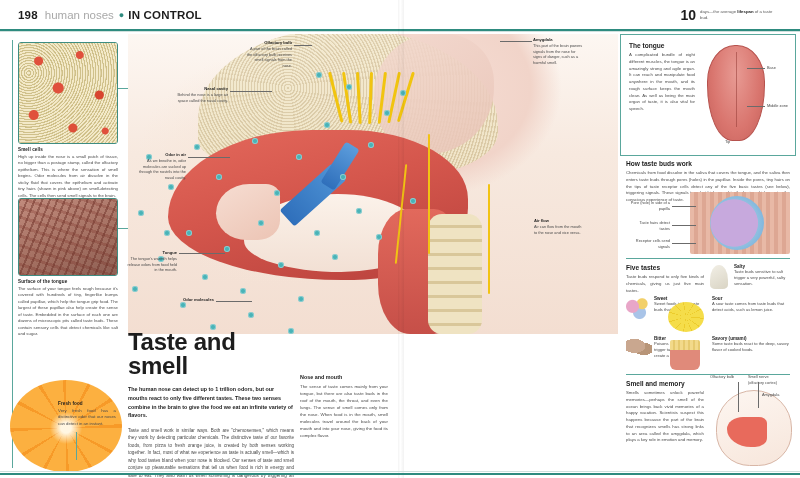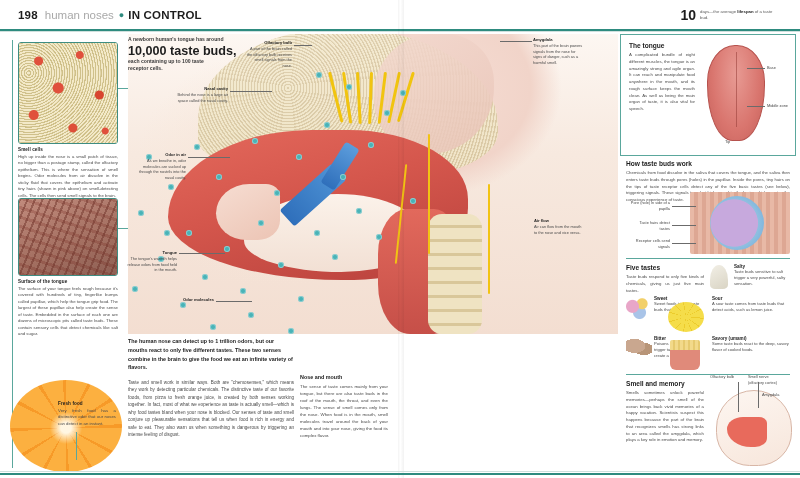--- a/index.html
+++ b/index.html
@@ -328,26 +328,20 @@
         <span style="left:66px;top:110px"></span>
       <span style="left:248px;top:200px"></span>
         <span style="left:282px;top:164px"></span>
       <span style="left:120px;top:278px"></span>
         <span style="left:82px;top:290px"></span>
       <span style="left:160px;top:294px"></span>
         <span style="left:36px;top:196px"></span>
     </div>
   </div>
 
-  <div style="position:absolute;left:128px;top:36px;width:116px;">
-    <div style="font-size:5.1px;font-weight:bold;color:#3a3a3a;line-height:1.4;">A newborn human's tongue has around</div>
-    <div style="font-size:12.6px;font-weight:bold;color:#1d1d1d;line-height:1.12;margin-top:1px;">10,000 taste buds,</div>
-    <div style="font-size:5.1px;font-weight:bold;color:#3a3a3a;line-height:1.4;">each containing up to 100 taste</div>
-    <div style="font-size:5.1px;font-weight:bold;color:#3a3a3a;line-height:1.4;">receptor cells.</div>
-  </div>
 
   <div class="anno r" style="left:244px;top:40px;width:48px;">
     <b>Olfactory bulb</b>
     <span>A part of the brain called the olfactory bulb receives smell signals from the nose.</span>
   </div>
   <div class="leader" style="left:294px;top:45px;width:18px;"></div>
 
   <div class="anno r" style="left:176px;top:86px;width:52px;">
     <b>Nasal cavity</b>
     <span>Behind the nose is a large air space called the nasal cavity.</span>
@@ -376,20 +370,21 @@
     <span>This part of the brain powers signals from the nose for signs of danger, such as a harmful smell.</span>
   </div>
   <div class="leader" style="left:500px;top:41px;width:32px;"></div>
 
   <div class="anno" style="left:534px;top:218px;width:48px;">
     <b>Air flow</b>
     <span>Air can flow from the mouth to the nose and vice versa.</span>
   </div>
 
   <div class="headline">
+    <div class="h1">Taste and smell</div>
     <div class="standfirst">The human nose can detect up to 1 trillion odors, but our mouths react to only five different tastes. These two senses combine in the brain to give the food we eat an infinite variety of flavors.</div>
     <div class="bodytext">Taste and smell work in similar ways. Both are "chemosenses," which means they work by detecting particular chemicals. The distinctive taste of our favorite foods, from pizza to fresh orange juice, is created by both senses working together. In fact, most of what we experience as taste is actually smell—which is why food tastes bland when your nose is blocked. Our senses of taste and smell conjure up pleasurable sensations that tell us when food is rich in energy and safe to eat. They also warn us when something is dangerous by triggering an intense feeling of disgust.</div>
   </div>
 
   <div class="nose-mouth">
     <div class="nm-title">Nose and mouth</div>
     <div class="nm-body">The sense of taste comes mainly from your tongue, but there are also taste buds in the roof of the mouth, the throat, and even the lungs. The sense of smell comes only from the nose. When food is in the mouth, smell molecules travel around the back of your mouth and into your nose, giving the food its complex flavor.</div>
   </div>
 
   <div class="tongue-card">

